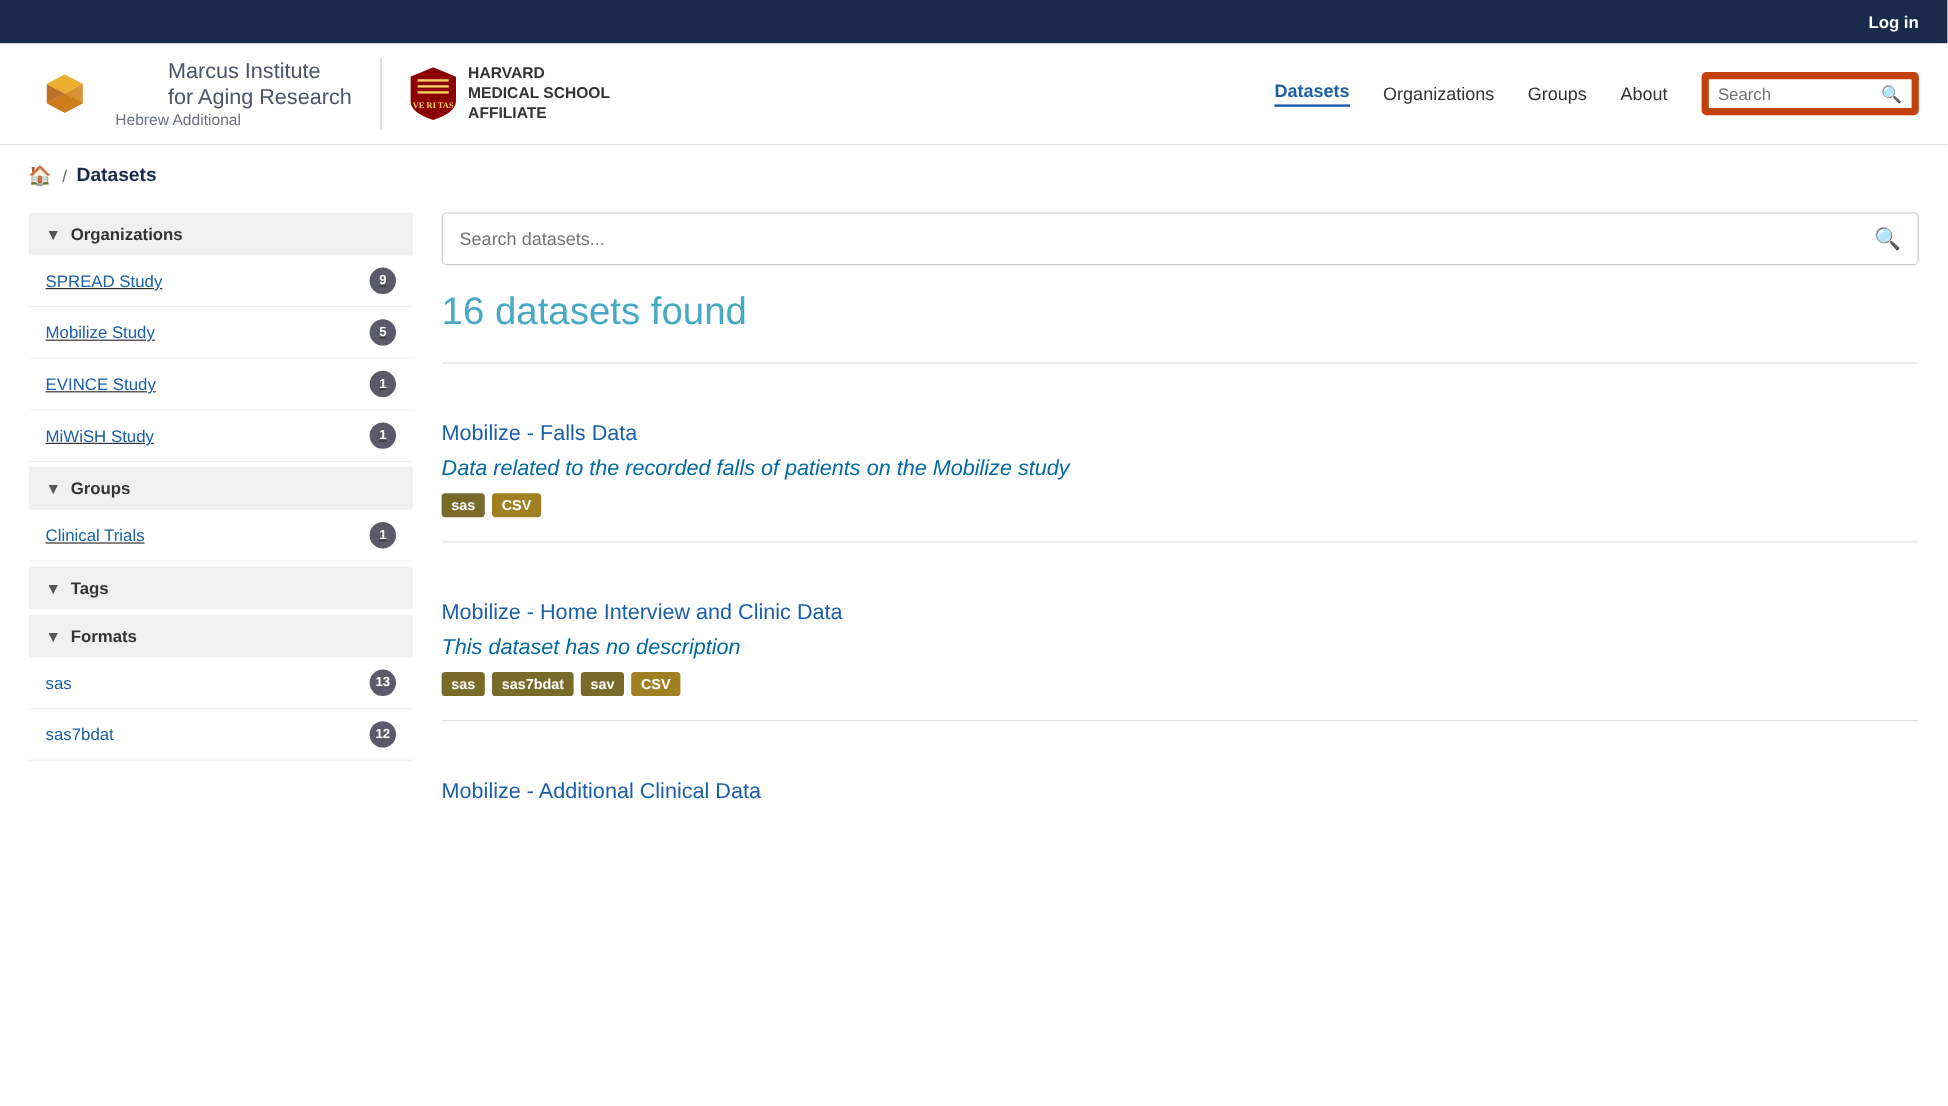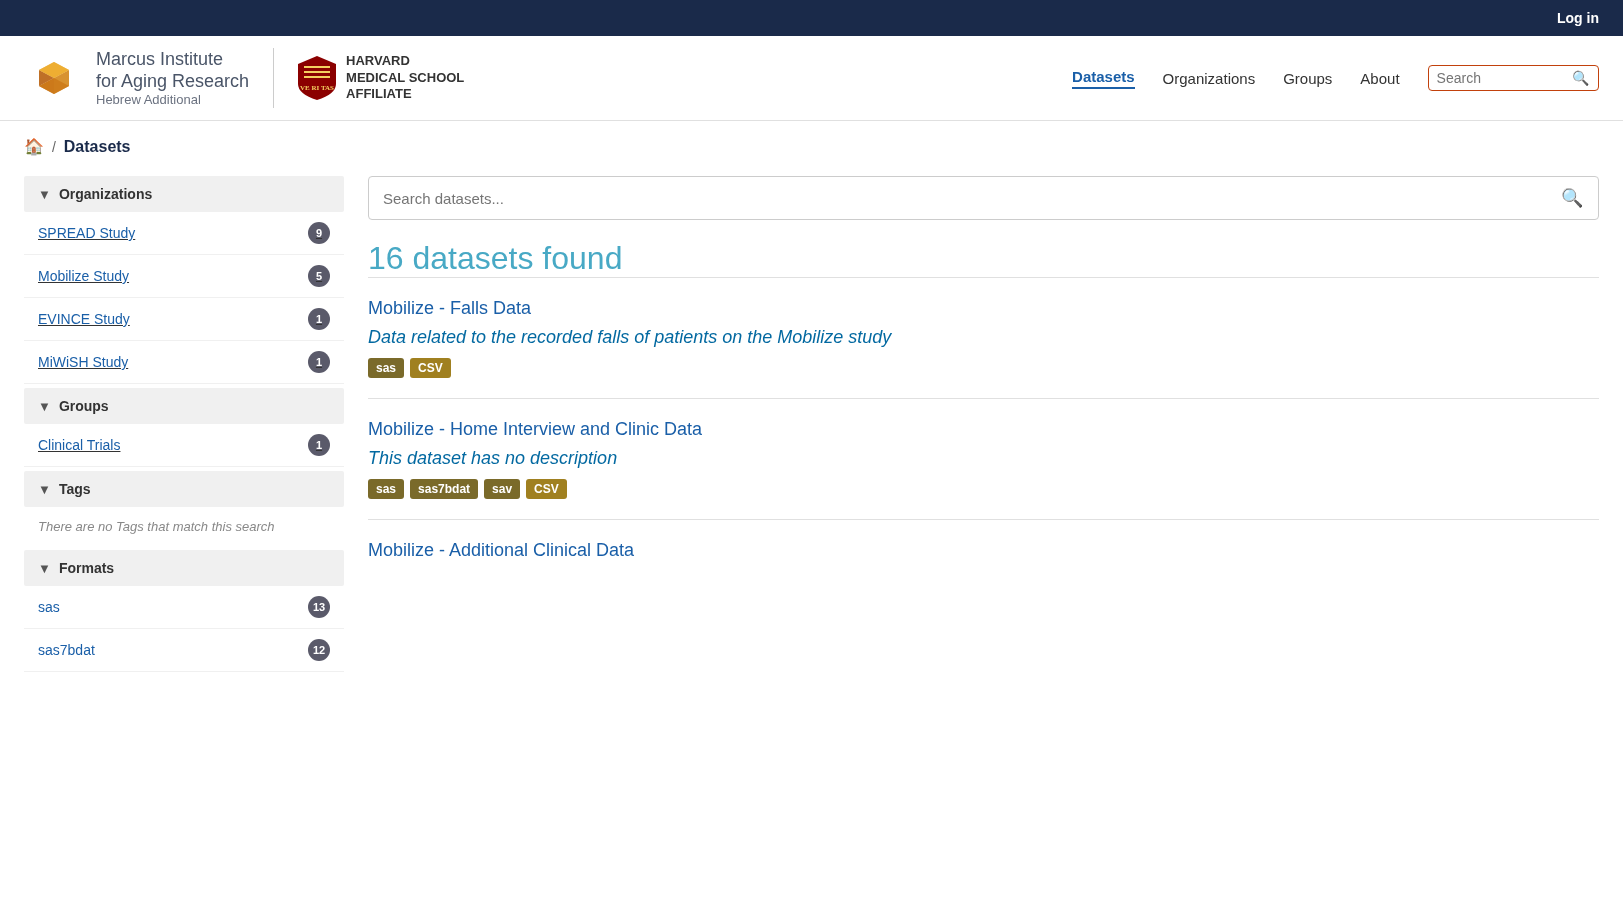--- a/index.html
+++ b/index.html
@@ -41,20 +41,21 @@
       height: 60px;
     }
     .logo-text {
       display: flex;
       flex-direction: column;
     }
     .logo-text .org-name {
       font-size: 18px;
       color: #4a5568;
       line-height: 1.2;
+      margin-left: 44px;
     }
     .logo-text .sub-name {
       font-size: 13px;
       color: #6b7280;
     }
     .divider-vert {
       width: 1px;
       height: 60px;
       background: #ccc;
       margin: 0 12px;
@@ -90,21 +91,21 @@
     }
     .nav a.active {
       color: #1a5fa8;
       font-weight: bold;
       border-bottom: 2px solid #1a5fa8;
       padding-bottom: 2px;
     }
     .search-box {
       display: flex;
       align-items: center;
-      border: 1px solid #c2410c;
+      border: 6px solid #c2410c;
       border-radius: 4px;
       padding: 4px 8px;
       gap: 6px;
       min-width: 160px;
     }
     .search-box input {
       border: none;
       outline: none;
       font-size: 14px;
       color: #666;
@@ -249,20 +250,21 @@
       border: none;
       cursor: pointer;
       color: #888;
       font-size: 18px;
     }
 
     .results-header {
       display: flex;
       align-items: center;
       justify-content: space-between;
+      margin-bottom: 24px;
     }
     .results-count {
       font-size: 32px;
       color: #48a9c5;
       font-weight: normal;
     }
     .order-by {
       display: flex;
       align-items: center;
       gap: 10px;
@@ -283,20 +285,21 @@
     
     .dataset-item {
       border-top: 1px solid #e0e0e0;
       padding: 20px 0;
     }
     .dataset-title {
       font-size: 18px;
       color: #1a5fa8;
       margin-bottom: 8px;
       cursor: pointer;
+      margin-top: 28px;
     }
     .dataset-desc {
       font-size: 18px;
       color: #0369a1;
       margin-bottom: 10px;
       font-style: italic;
     }
     .dataset-tags {
       display: flex;
       gap: 6px;
@@ -410,21 +413,20 @@
             <span class="badge">1</span>
           </div>
         </div>
     </div>
 
     <div class="filter-section">
       <div class="filter-header">
         <span class="funnel">▼</span>
         <span>Tags</span>
       </div>
-      <div class="no-tags">There are no Tags that match this search</div>
     </div>
 
     <div class="filter-section">
       <div class="filter-header">
         <span class="funnel">▼</span>
         <span>Formats</span>
       </div>
       <div id="formats-list">
           <div class="format-item">
             <span class="item-label">sas</span>

